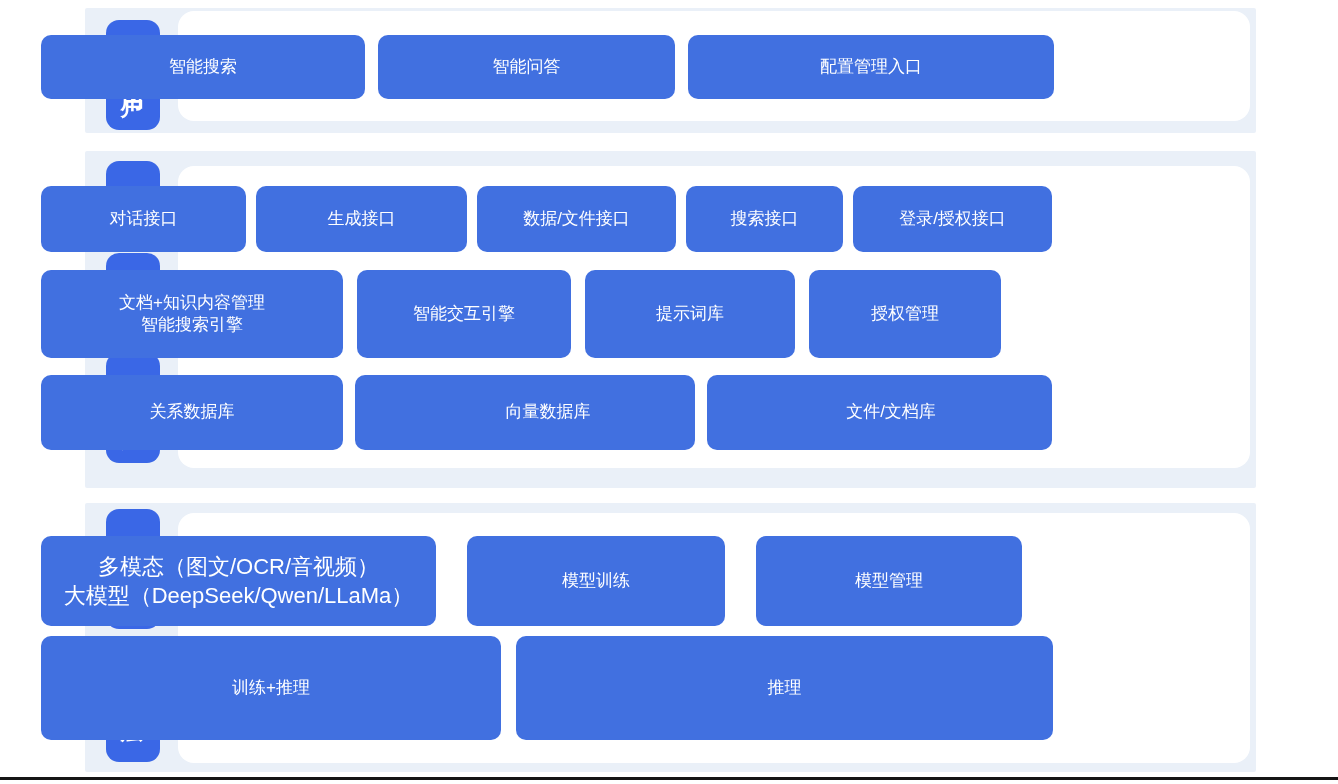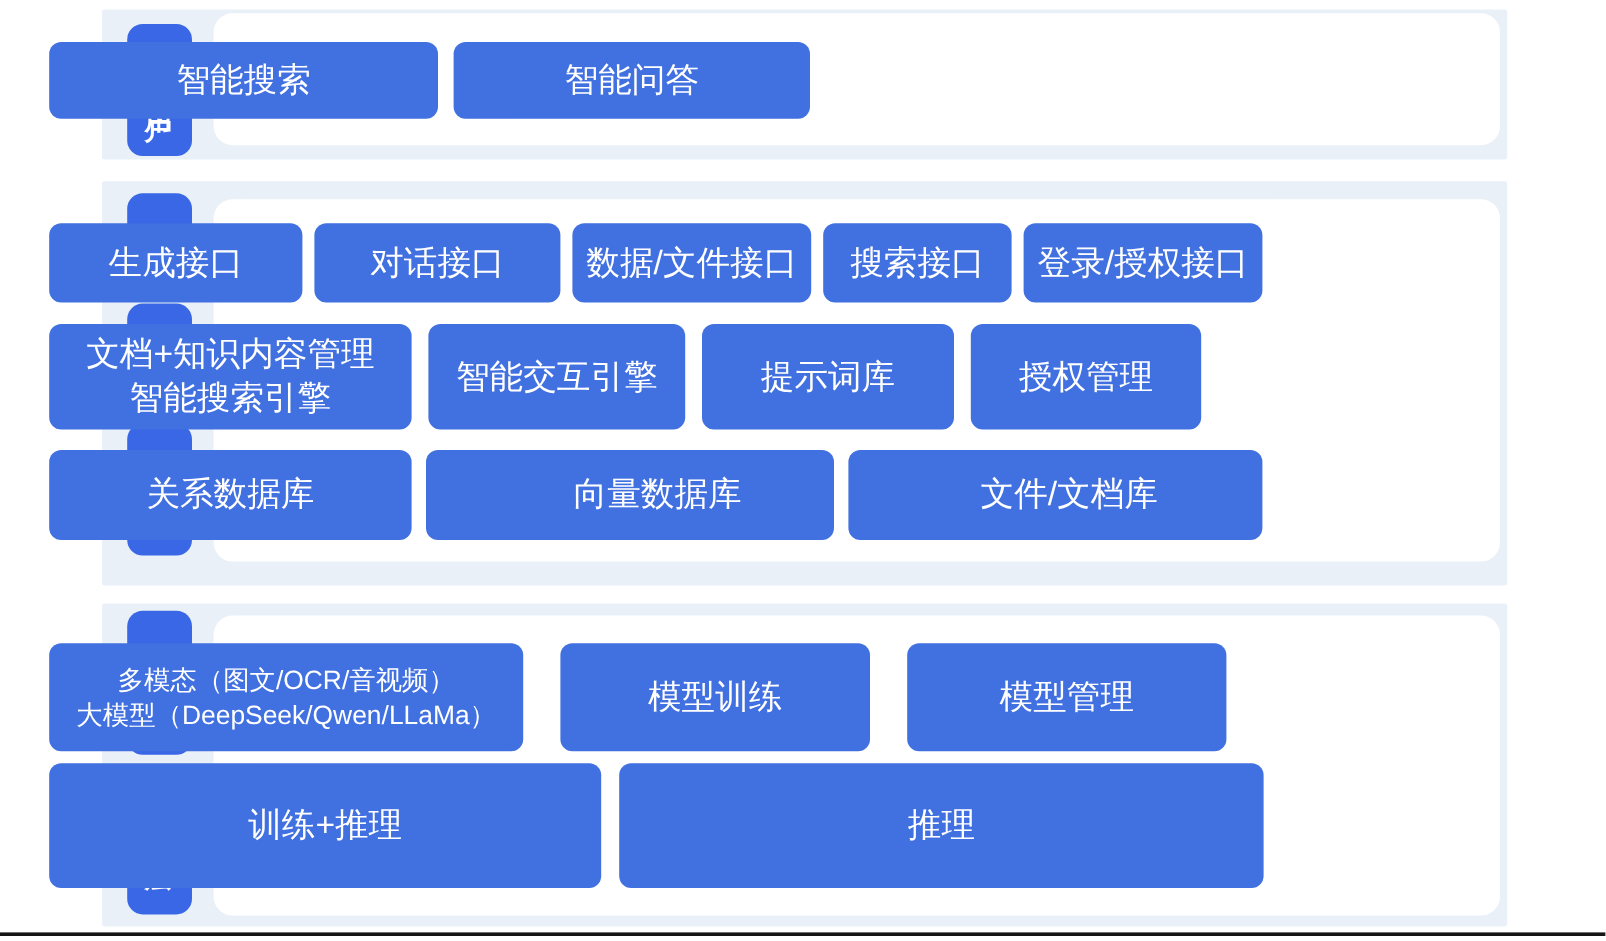--- a/index.html
+++ b/index.html
@@ -27,21 +27,21 @@
   #tab-interface{top:161px;height:87px;}
   #tab-application{top:253px;height:93px;}
   #tab-data{top:353px;height:110px;}
   #tab-model{top:509px;height:120px;}
   #tab-compute{top:638px;height:124px;}
 
   .row{position:absolute;left:41px;display:flex;align-items:stretch;}
   .block{
     background:#4170E0;border-radius:10px;color:#fff;
     display:flex;flex-direction:column;align-items:center;justify-content:center;
-    font-size:28px;text-align:center;line-height:1.32;
+    font-size:17px;text-align:center;line-height:1.32;
     box-sizing:border-box;flex:0 0 auto;
   }
   .block span{display:block;}
 
   
   #row-user{top:24px;height:64px;gap:13px;}
   #row-user .b0{width:324px;} #row-user .b1{width:297px;} #row-user .b2{width:366px;}
 
   
   #row-if{top:20px;height:66px;gap:10px;}
@@ -67,31 +67,32 @@
 </style>
 </head>
 <body>
 
 <div class="section" id="sec-user"></div>
 <div class="panel" id="panel-user"></div>
 <div class="tab" id="tab-user">用户</div>
 <div class="row" id="row-user" style="top:35px;">
   <div class="block b0">智能搜索</div>
   <div class="block b1">智能问答</div>
+  <div class="block b2">配置管理入口</div>
 </div>
 
 <div class="section" id="sec-mid"></div>
 <div class="panel" id="panel-mid"></div>
 <div class="tab" id="tab-interface">接口</div>
 <div class="tab" id="tab-application">应用</div>
 <div class="tab" id="tab-data">数据层</div>
 
 <div class="row" id="row-if" style="top:186px;">
+  <div class="block b0">对话接口</div>
   <div class="block b1">生成接口</div>
-  <div class="block b0">对话接口</div>
   <div class="block b2">数据/文件接口</div>
   <div class="block b3">搜索接口</div>
   <div class="block b4">登录/授权接口</div>
 </div>
 
 <div class="row" id="row-app" style="top:270px;">
   <div class="block b0">
     <span>文档+知识内容管理</span>
     <span>智能搜索引擎</span>
   </div>

